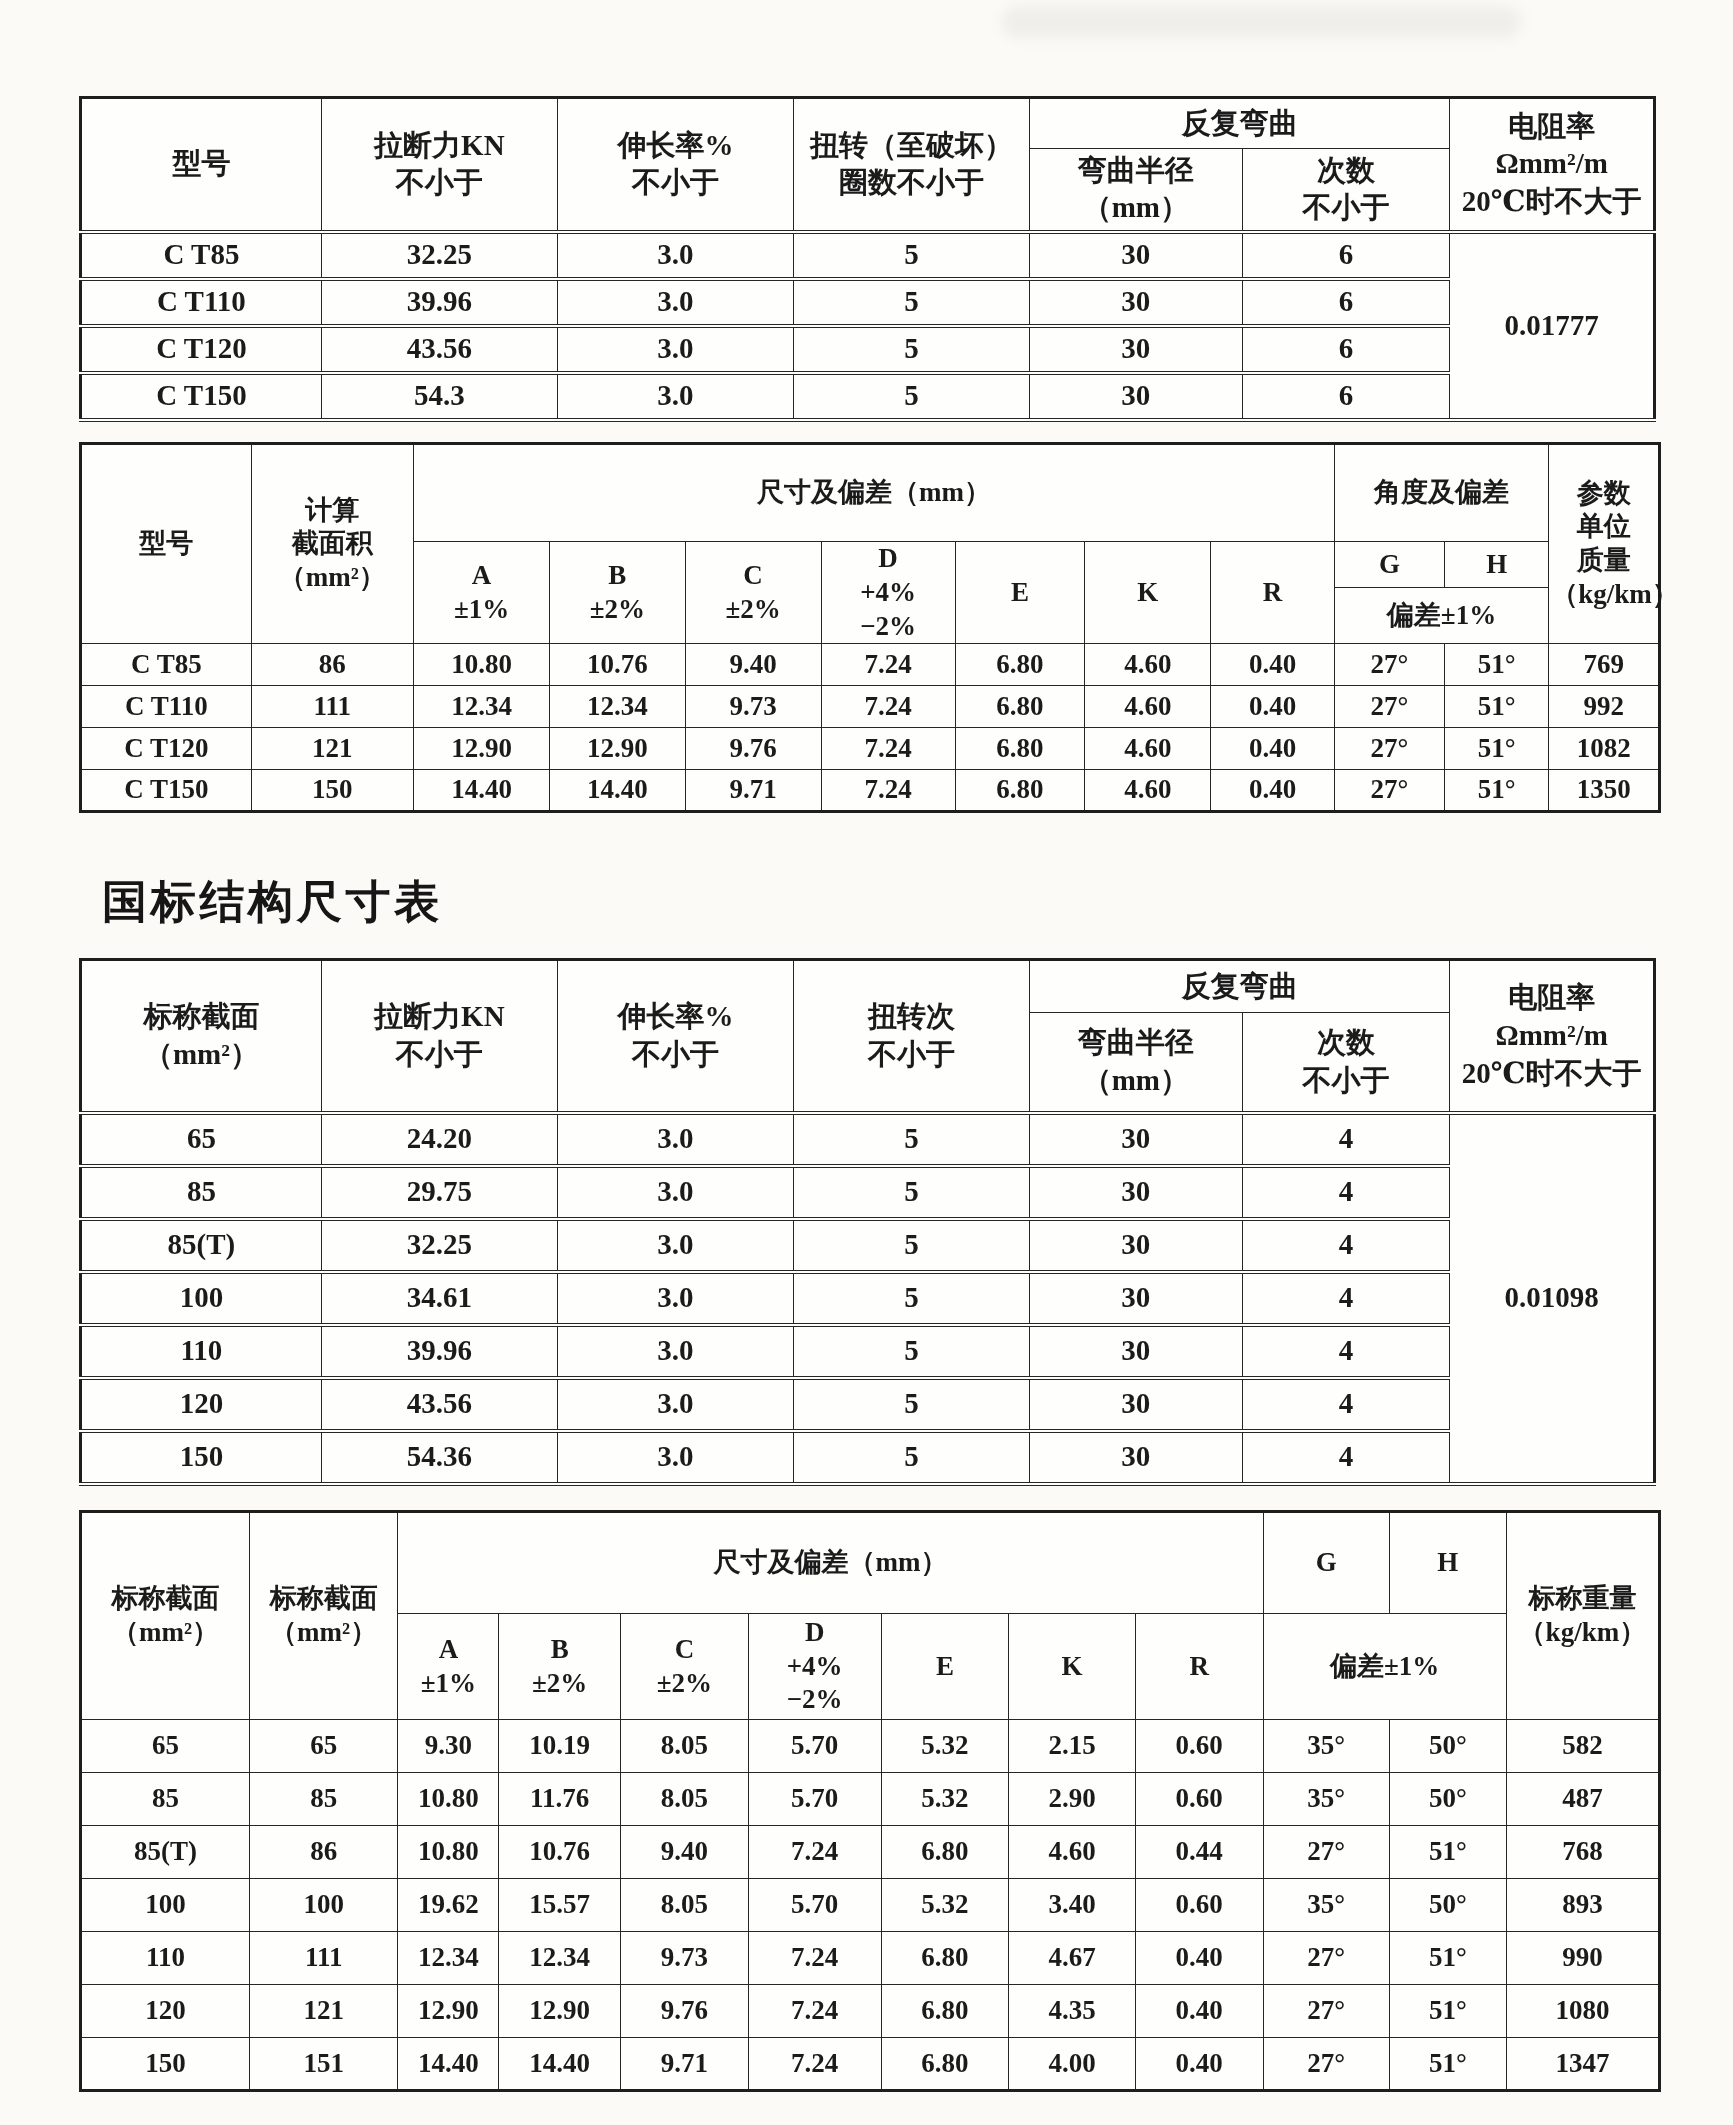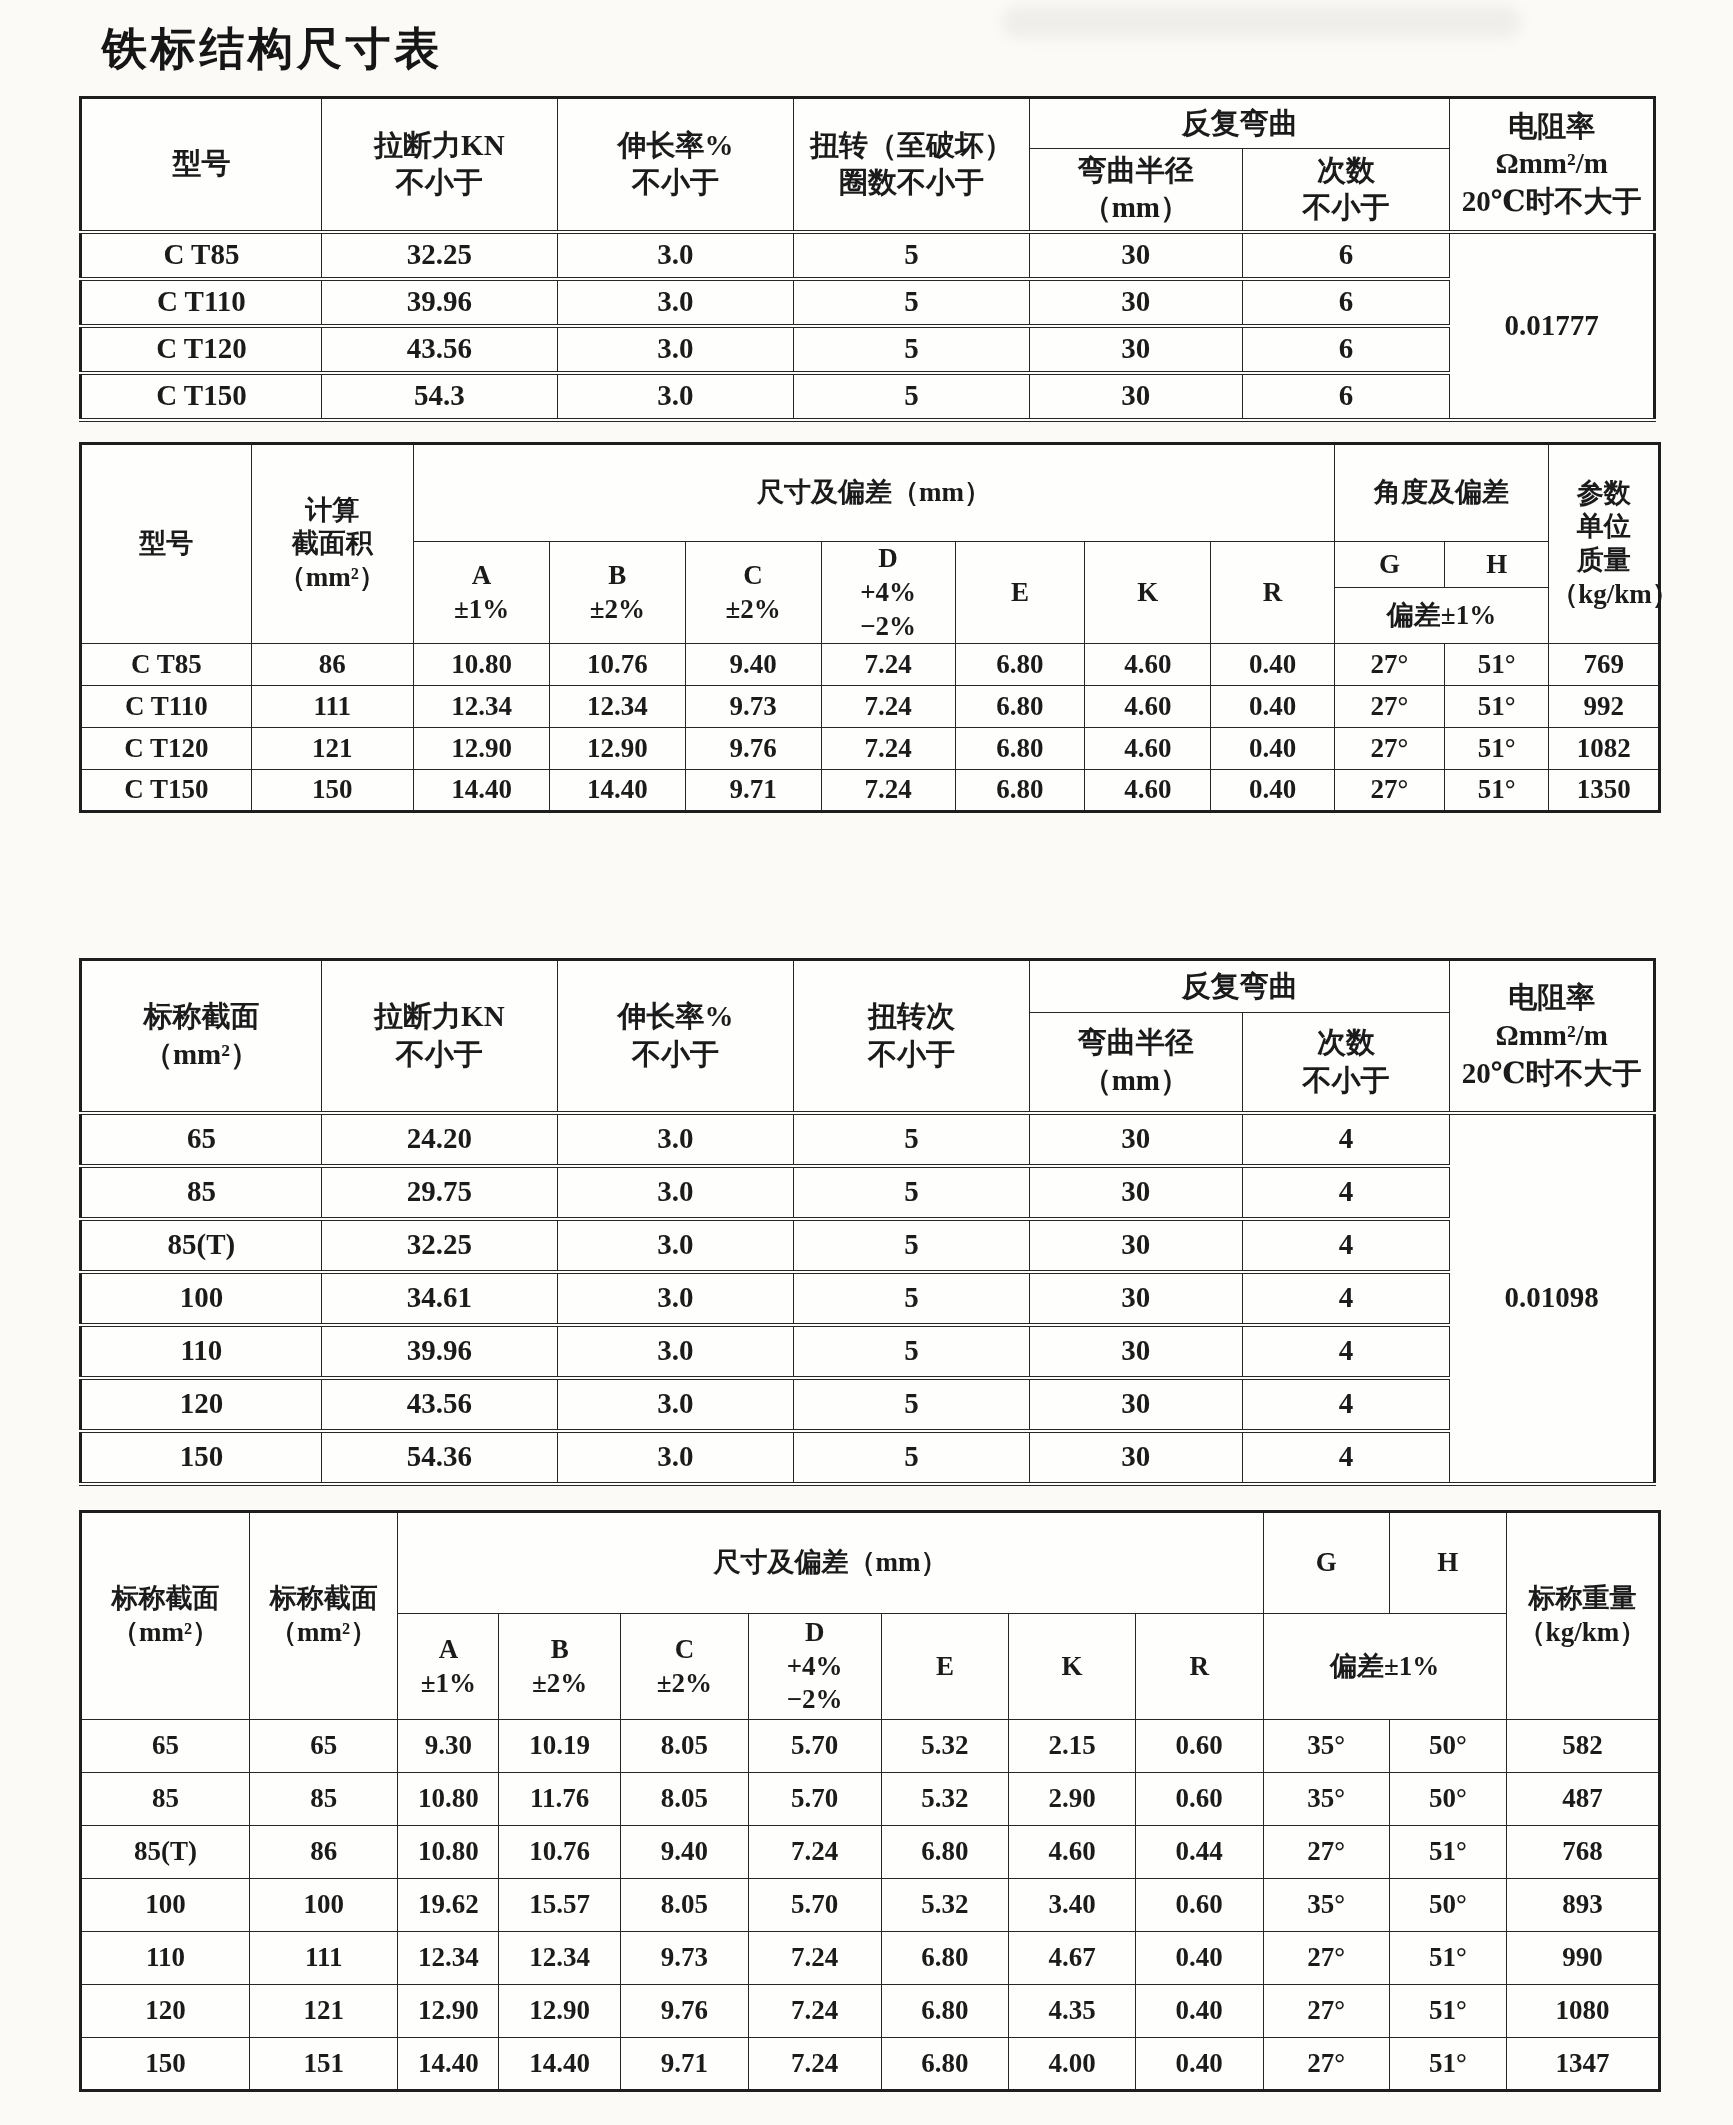--- a/index.html
+++ b/index.html
@@ -74,21 +74,20 @@
   
   .t1 tbody td, .t3 tbody td { border-top:4.6px double #262626; border-bottom:4.6px double #262626; }
 </style>
 </head>
 <body>
 
 <div class="page">
 
   <div class="scan-smudge"></div>
 
-  <div class="section-title title-1">铁标结构尺寸表</div>
 
   <table class="tbl t1">
     <colgroup>
       <col style="width:15.3%">
         <col style="width:15%">
         <col style="width:15%">
       <col style="width:15%">
         <col style="width:13.5%">
         <col style="width:13.2%">
       <col style="width:13%">
@@ -252,20 +251,21 @@
           <td>6.80</td>
           <td>4.60</td>
           <td>0.40</td>
           <td>27°</td>
           <td>51°</td>
           <td>1350</td>
         </tr>
       </tbody>
     </table>
 
+  <div class="section-title title-2">国标结构尺寸表</div>
 
   <table class="tbl t3">
     <colgroup>
       <col style="width:15.3%">
         <col style="width:15%">
         <col style="width:15%">
       <col style="width:15%">
         <col style="width:13.5%">
         <col style="width:13.2%">
       <col style="width:13%">

